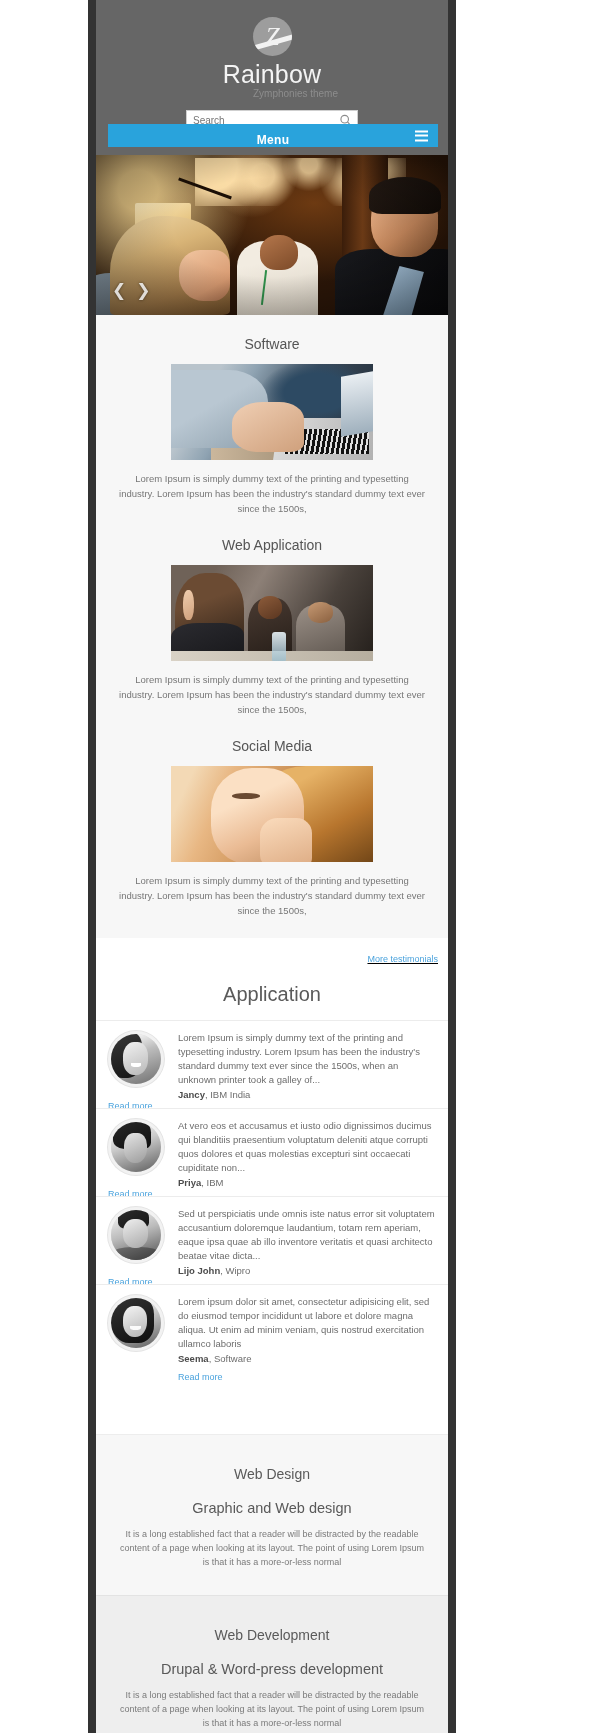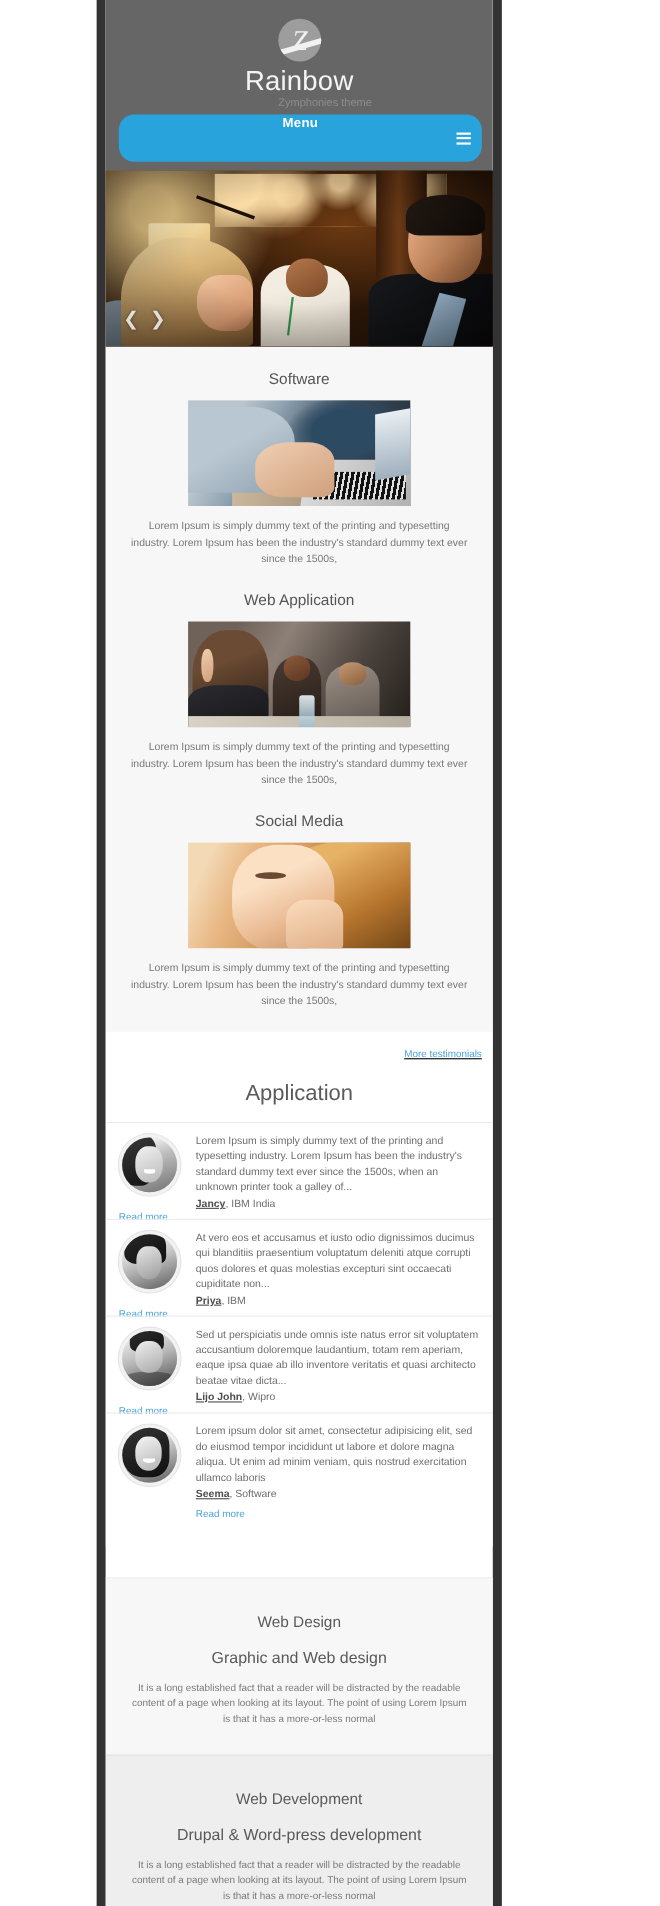--- a/index.html
+++ b/index.html
@@ -104,26 +104,25 @@
   .search-icon {
     position: absolute;
     right: 5px; top: 3px;
     width: 14px; height: 15px;
     color: #8b8b8b;
   }
   .menu-bar {
     position: absolute;
     left: 12px; right: 10px;
     bottom: 8px;
-    height: 43px;
+    height: 23px;
     background: #29a3dc;
     display: flex;
-    align-items: flex-start;
+    align-items: flex-end;
     justify-content: center;
-    border-radius: 14px;
   }
   .menu-label {
     color: #ffffff;
     font-size: 12px;
     font-weight: bold;
     letter-spacing: 0.3px;
   }
   .hamburger {
     position: absolute;
     right: 10px; top: 50%;
@@ -417,21 +416,21 @@
     font-size: 9.5px;
     line-height: 14px;
     color: #6d6d6d;
   }
   .t-author {
     font-size: 9.5px;
     line-height: 14px;
     color: #6d6d6d;
     margin-top: 1px;
   }
-  .t-author b { color: #4c4c4c; text-decoration: underline; }
+  .t-author b { color: #4c4c4c; }
   .t-readmore-left {
     position: absolute;
     left: 12px;
     bottom: -3px;
     font-size: 9px;
     color: #4ba3dd;
     text-decoration: none;
   }
   .t-readmore-inline {
     display: inline-block;

